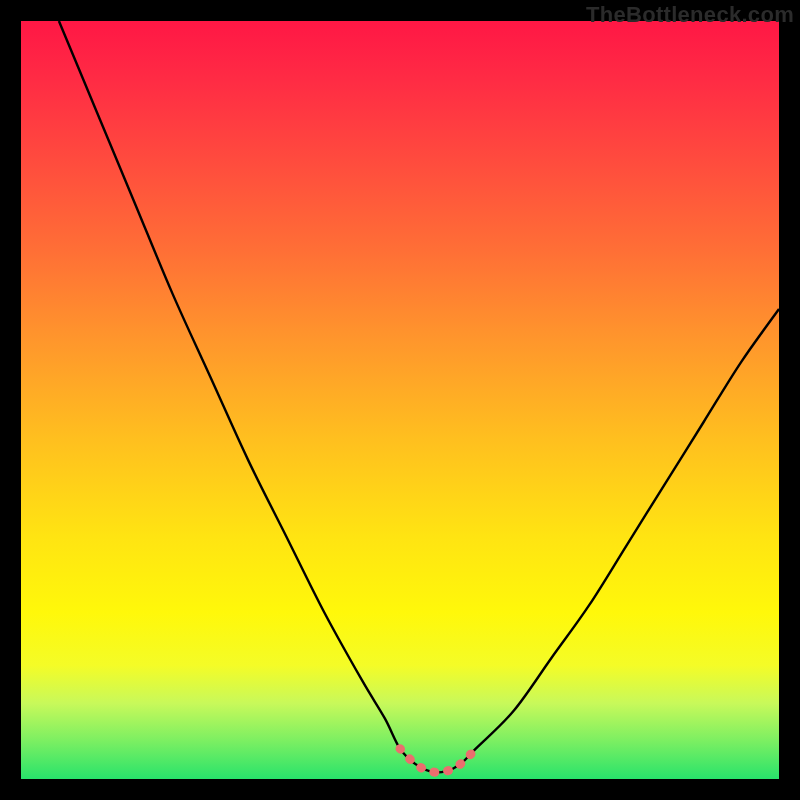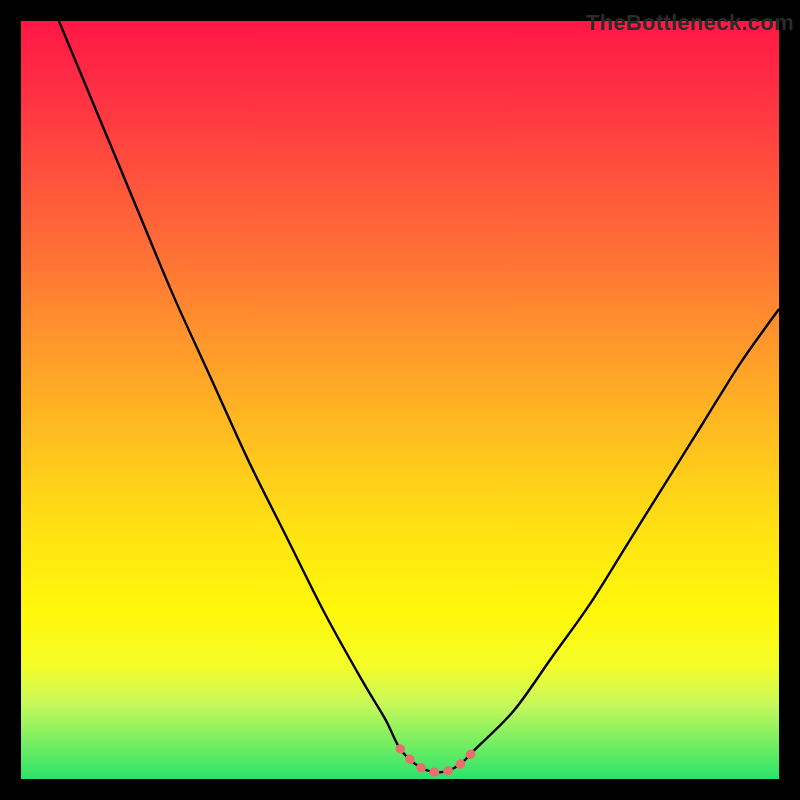--- a/index.html
+++ b/index.html
@@ -33,21 +33,21 @@
       #ffbf1f 55%,
       #ffe412 68%,
       #fff80a 78%,
       #f4fc27 85%,
       #c8f95a 90%,
       #7bef62 95%,
       #28e36b 100%);
   }
   .watermark {
     position: absolute;
-    top: 10px;
+    top: 2px;
     right: 6px;
     color: #2b2b2b;
     font-size: 22px;
     font-weight: 600;
     letter-spacing: 0.3px;
     user-select: none;
     text-align: right;
   }
   svg.curve {
     position: absolute;

